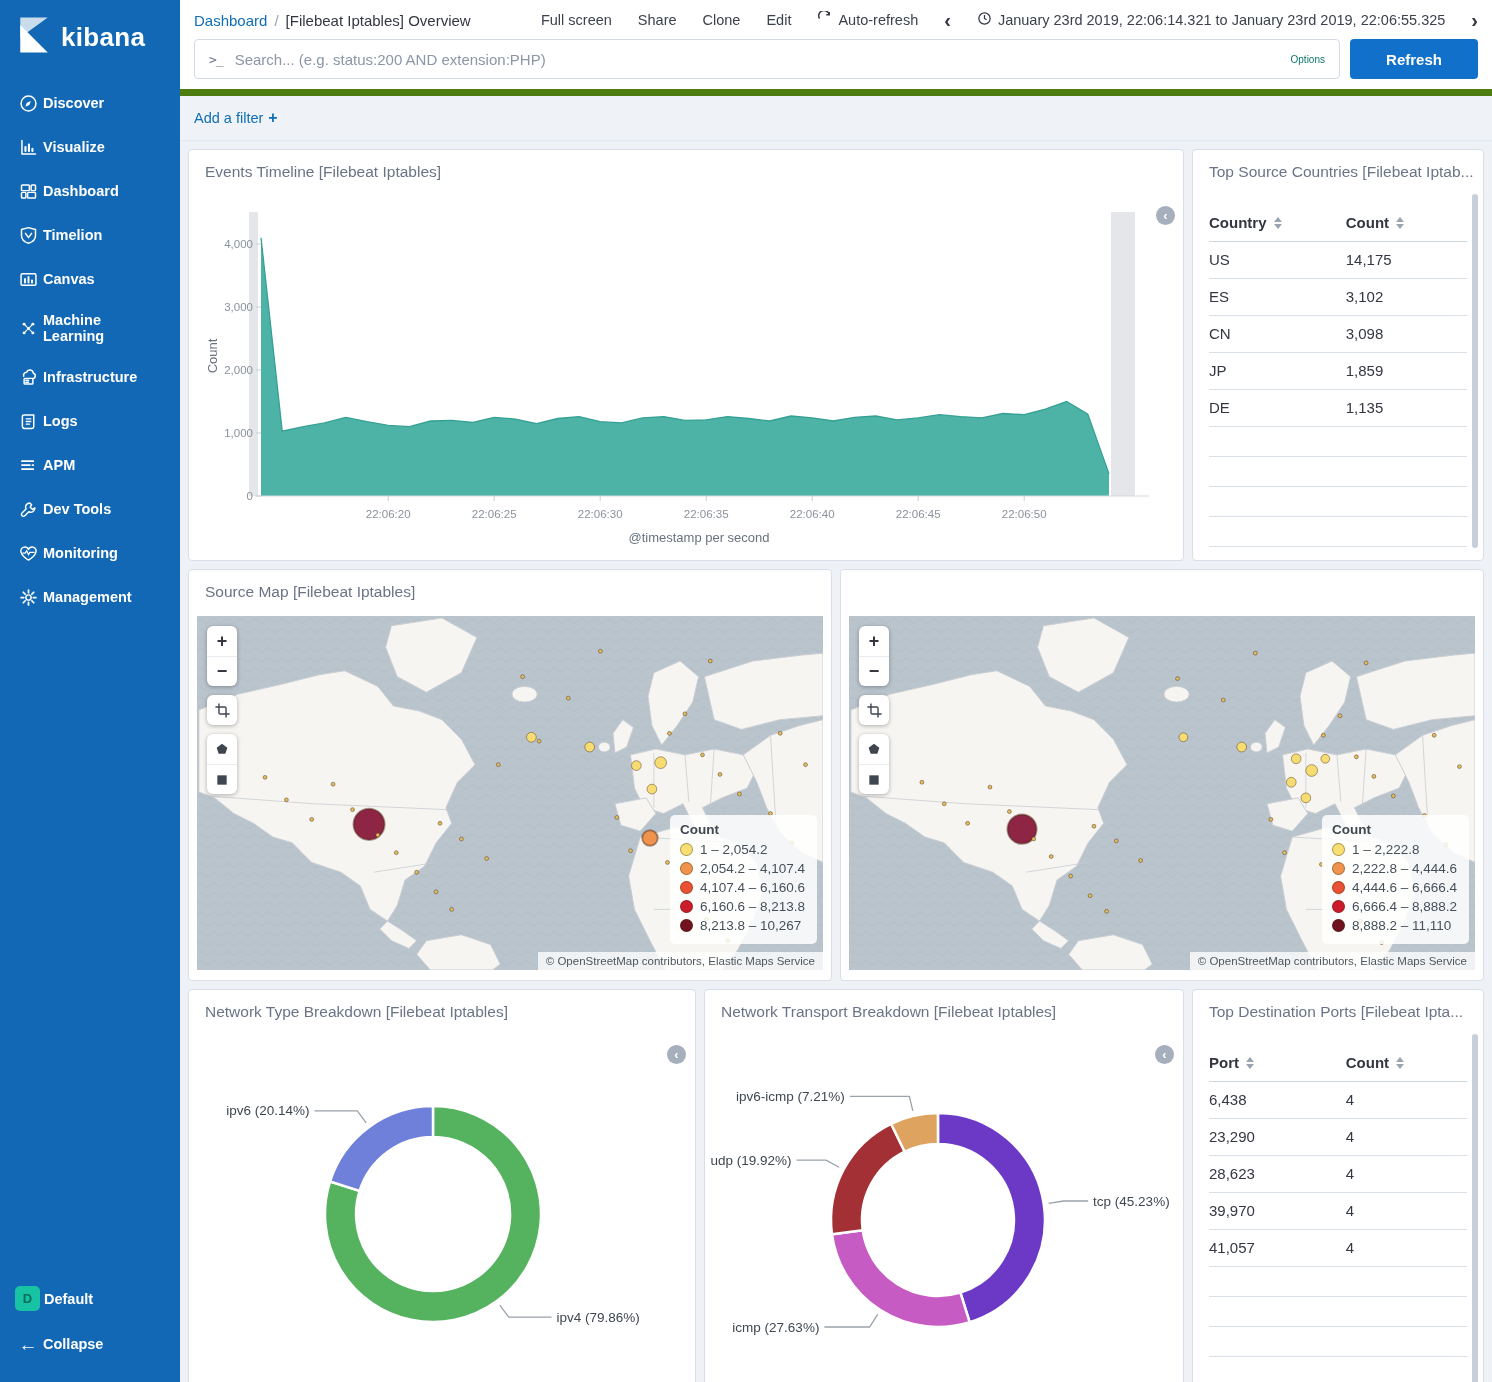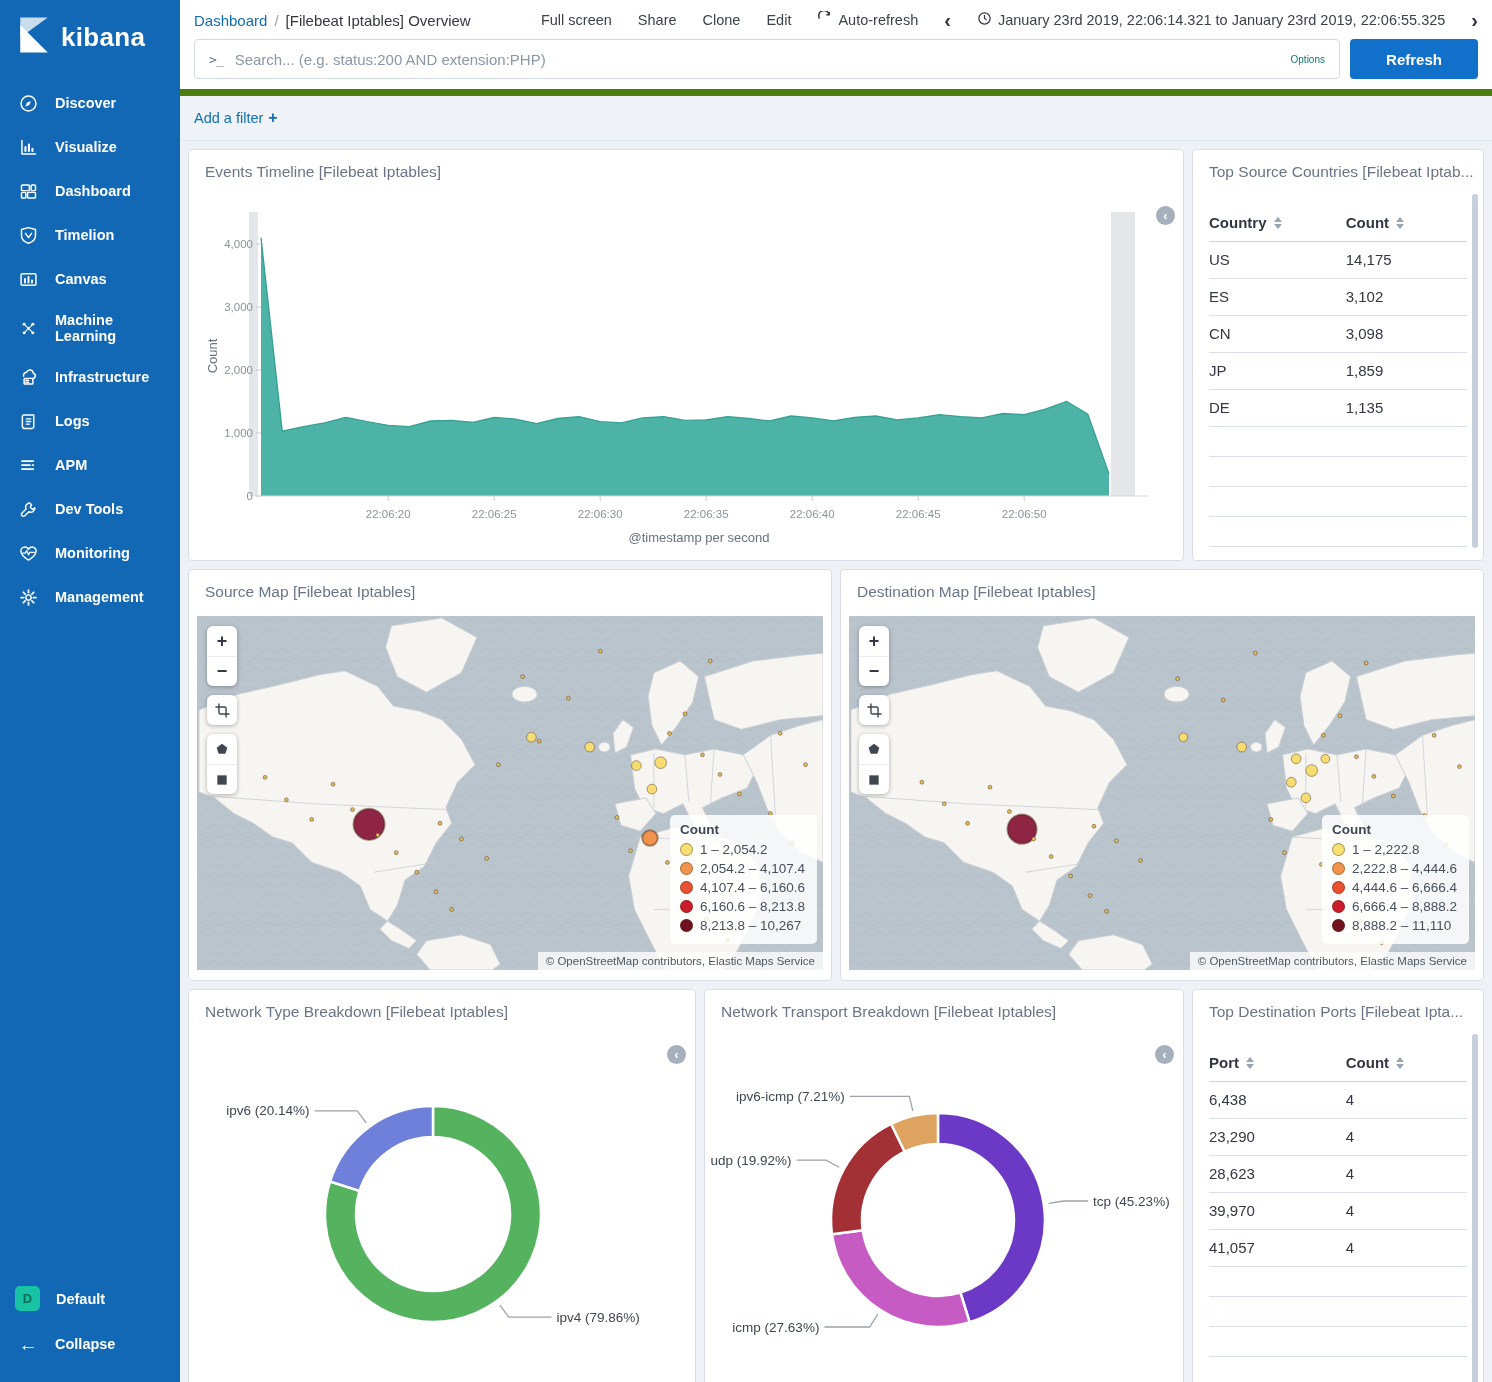--- a/index.html
+++ b/index.html
@@ -5,21 +5,21 @@
   * { box-sizing: border-box; margin: 0; padding: 0; }
   html,body { width:1492px; height:1382px; overflow:hidden; }
   body { font-family:"Liberation Sans", sans-serif; background:#eef1f6; position:relative; }
   .app { display:flex; width:100%; height:100%; }
 
   
   .sidebar { width:180px; flex:0 0 180px; background:#1268b5; color:#fff; display:flex; flex-direction:column; }
   .logo { display:flex; align-items:center; gap:7px; padding:15px 14px 16px 14px; cursor:pointer; }
   .logo-text { font-size:26px; font-weight:700; letter-spacing:.3px; }
   .nav { flex:1; padding:6px 0; }
-  .nav-item { display:flex; align-items:center; gap:16px; padding:11px 17px; font-size:14.5px; font-weight:600; cursor:pointer; }
+  .nav-item { display:flex; align-items:center; gap:4px; padding:11px 17px; font-size:14.5px; font-weight:600; cursor:pointer; }
   .nav-icon { width:22px; height:22px; display:flex; align-items:center; justify-content:center; flex:0 0 22px; }
   .sidebar-bottom { padding:4px 0 16px 0; }
   .default-badge { width:25px; height:25px; background:#17c3a2; border-radius:5px; color:#0a6e59; font-weight:700; font-size:13px; display:flex; align-items:center; justify-content:center; flex:0 0 25px; margin-left:-2px; }
   .collapse-arrow { font-size:19px; line-height:1; }
 
   
   .main { flex:1; display:flex; flex-direction:column; min-width:0; }
   .topbar { background:#fff; padding:7px 14px 10px 14px; }
   .crumb-row { display:flex; align-items:center; justify-content:space-between; height:26px; margin-bottom:6px; }
   .breadcrumb { font-size:15px; color:#343741; display:flex; gap:7px; align-items:center; }
@@ -489,21 +489,20 @@
                   <div class="legend-row">
                     <span class="legend-dot" style="background:#70121f"></span>
                     <span>8,213.8 – 10,267</span>
                   </div>
                 </div>
             </div>
             <div class="map-attrib">© OpenStreetMap contributors, Elastic Maps Service</div>
           </div>
         </div>
         <div class="panel p-map">
-          <div class="panel-title">Destination Map [Filebeat Iptables]</div>
           <div class="map-body">
             <svg class="world" id="dst-map-svg" viewBox="0 0 644 362" preserveAspectRatio="none">
                 <defs>
                   <pattern id="ocean-dst" width="14" height="10" patternUnits="userSpaceOnUse">
                     <path d="M0,5 q3.5,-4 7,0 t7,0" stroke="#a9b5be" fill="none" stroke-width="1" opacity="0.55"></path>
                   </pattern>
                 </defs>
                 <rect x="0" y="0" width="644" height="362" fill="#bac4cd"></rect>
                 <rect x="0" y="0" width="644" height="362" fill="url(#ocean-dst)"></rect>
                 <g fill="#f7f5f1" stroke="#c9ced3" stroke-width="1">

